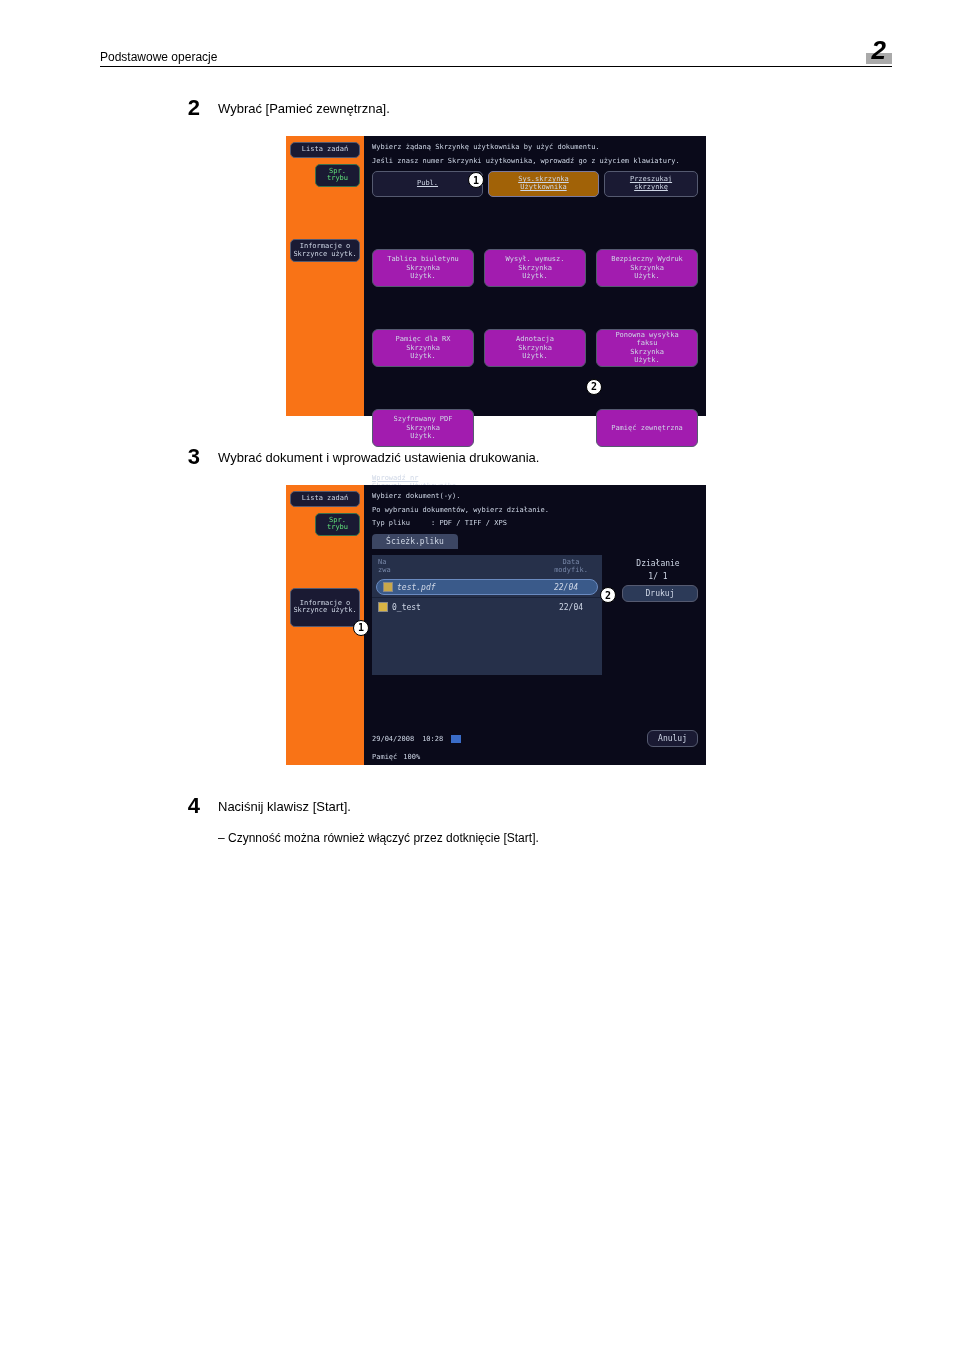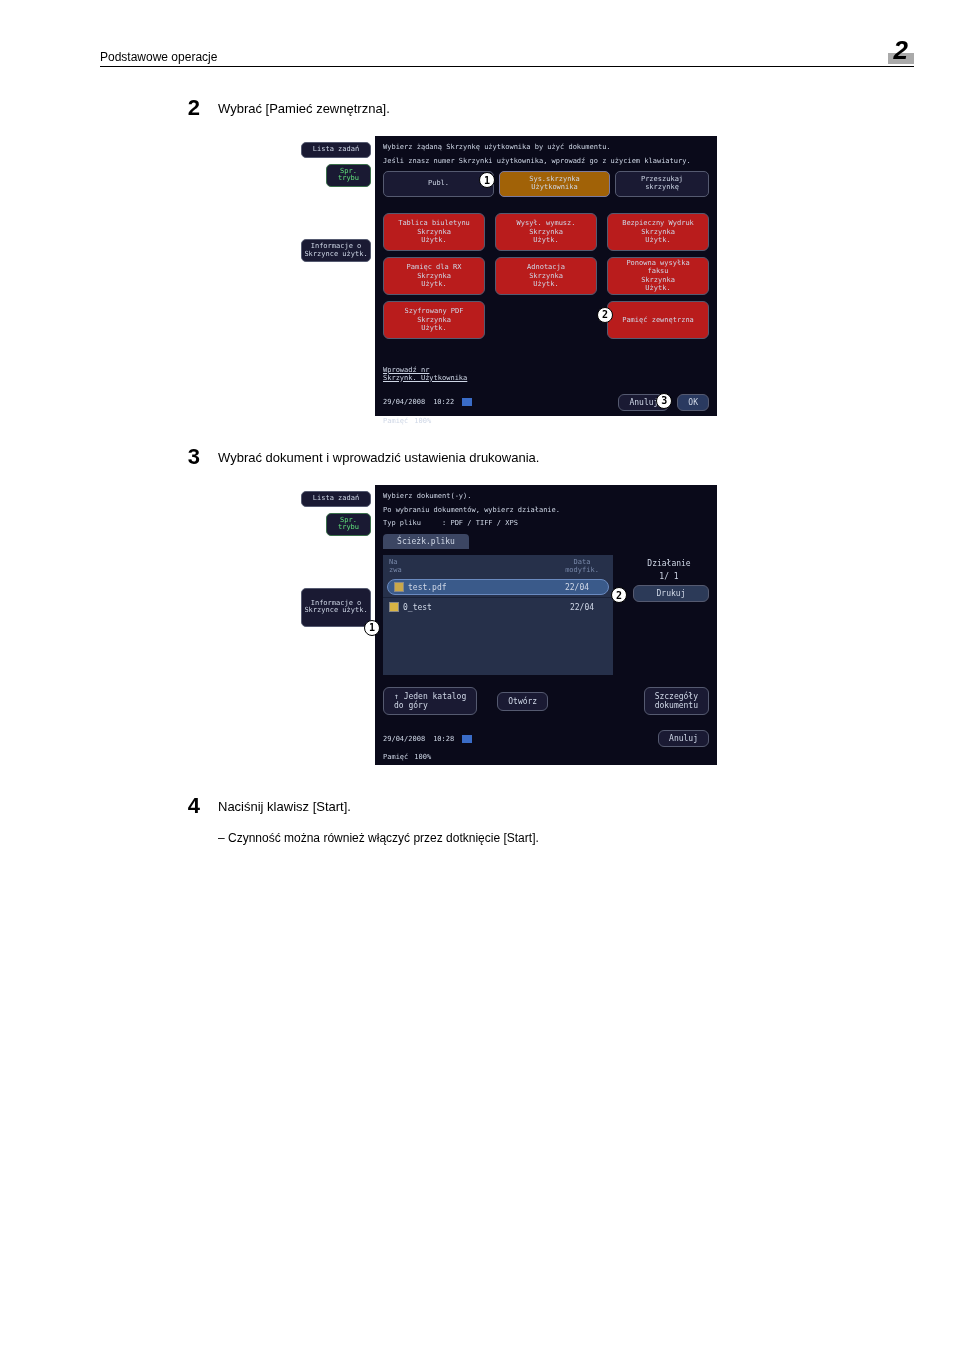--- a/index.html
+++ b/index.html
@@ -5,21 +5,21 @@
   body {
     margin: 0;
     padding: 0;
     font-family: Arial, Helvetica, sans-serif;
     font-size: 12px;
     color: #000;
     background: #fff;
     width: 954px;
   }
   .page {
-    padding: 40px 40px 30px 100px;
+    padding: 40px 62px 30px 100px;
     box-sizing: border-box;
     min-height: 1350px;
     position: relative;
   }
   .header-row {
     display: flex;
     justify-content: space-between;
     align-items: flex-end;
     border-bottom: 1px solid #000;
     padding-bottom: 2px;
@@ -53,21 +53,21 @@
     margin: 15px auto 0 auto;
   }
   .scr1, .scr2 {
     display: flex;
     background: #0a0a1a;
     height: 280px;
     font-family: monospace;
   }
   .leftcol {
     width: 78px;
-    background: #ffffff;
+    background: #f97316;
     display: flex;
     flex-direction: column;
     gap: 6px;
     padding: 6px 4px;
     box-sizing: border-box;
   }
   .btn {
     font-size: 7px;
     color: #cfd7e6;
     border: 1px solid #555a70;
@@ -88,41 +88,42 @@
   }
   .instr { color: #cfd7e6; font-size: 7px; line-height: 1.1; }
   .tabs { display: flex; gap: 5px; }
   .tab {
     font-size: 7px; color:#cfd7e6;
     border:1px solid #555a70; border-radius:5px;
     padding:4px 6px; background:#1a1a33;
     flex:1; text-align:center;
     display:flex; align-items:center; justify-content:center;
     line-height:1.1;
+    text-decoration:underline;
   }
   .tab.sel { background:#a16207; border-color:#7a7aa0; }
   .tab.right { flex:0 0 auto; width:80px; }
   .callout {
     position: relative;
   }
   .circ {
     width:14px;height:14px;border:1px solid #000;border-radius:50%;
     background:#fff;color:#000;font-size:10px;font-weight:bold;
     display:inline-flex;align-items:center;justify-content:center;
     position:absolute;
   }
   .tilegrid {
     display:grid; grid-template-columns:repeat(3,1fr);
     gap:6px 10px; margin-top:4px;
   }
   .tile {
     font-size:7px;color:#cfd7e6;border:1px solid #555a70;
-    border-radius:6px;background:#b91c1c;text-align:center;
+    border-radius:6px;background:#a21caf;text-align:center;
     padding:5px 2px;line-height:1.2;height:26px;
-    display:flex;flex-direction:column;justify-content:center;
+    display:flex;flex-direction:column;justify-content:center;margin-top:36px;
   }
   .hint {
     color:#cfd7e6;font-size:7px;text-decoration:underline;
   }
   .footer-bar {
     display:flex;align-items:center;justify-content:space-between;
     color:#cfd7e6;font-size:7px;margin-top:auto;
     padding-top:6px;
   }
   .footer-btns { display:flex; gap:8px; }
@@ -155,21 +156,21 @@
   .filehead .c2 { width:50px; text-align:center; }
   .filerow {
     display:flex;color:#cfd7e6;font-size:8px;
     padding:4px 6px;align-items:center;
     border-top:1px solid #1a2238;
   }
   .filerow .c1 { flex:1; display:flex; align-items:center; gap:4px; }
   .filerow .c2 { width:50px; text-align:center; }
   .highlight {
     background:#3a5a8a;border:1px solid #6a8ac0;border-radius:10px;
-    padding:2px 6px;margin:2px 4px;
+    padding:2px 6px;margin:2px 4px;font-style:italic;
   }
   .ficon {
     width:8px;height:8px;border:1px solid #888;background:#c9a84a;
     display:inline-block;
   }
   .ficon.folder { background:#d9b444; }
   .action-col {
     margin-left:8px;flex:0 0 80px;
     display:flex;flex-direction:column;gap:4px;align-items:flex-end;
     padding-top:4px;
@@ -359,28 +360,20 @@
           </div>
           <div class="action-col">
             <div class="lbl">Działanie</div>
             <div class="pg">1/  1</div>
             <div style="position:relative;width:100%">
               <span class="circ" style="left:-18px;top:2px">2</span>
               <div class="action-btn" style="margin-left:auto">Drukuj</div>
             </div>
           </div>
         </div>
-        <div class="mid-btns">
-          <div class="mid-btn" style="white-space:pre-line">↑ <span style="white-space:pre-line">Jeden katalog
-do góry</span></div>
-          <div class="mid-btn">Otwórz</div>
-          <div style="flex:1"></div>
-          <div class="mid-btn" style="white-space:pre-line">Szczegóły
-dokumentu</div>
-        </div>
         <div class="footer-bar">
           <div style="display:flex;gap:8px;align-items:center">
             <span>29/04/2008</span>
             <span>10:28</span>
             <span class="mem-icon"></span>
           </div>
           <div class="footer-btns">
             <div class="small-btn">Anuluj</div>
           </div>
         </div>

